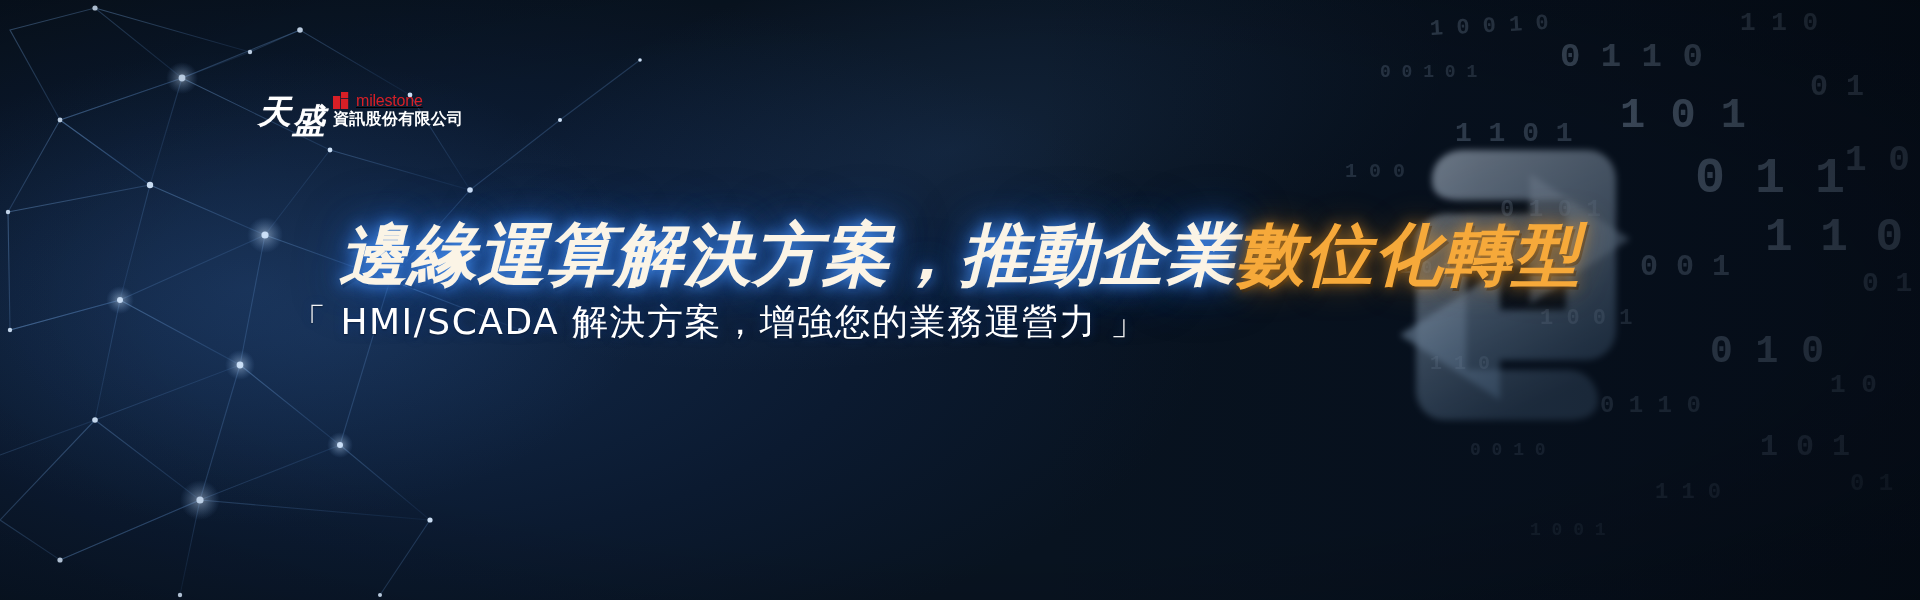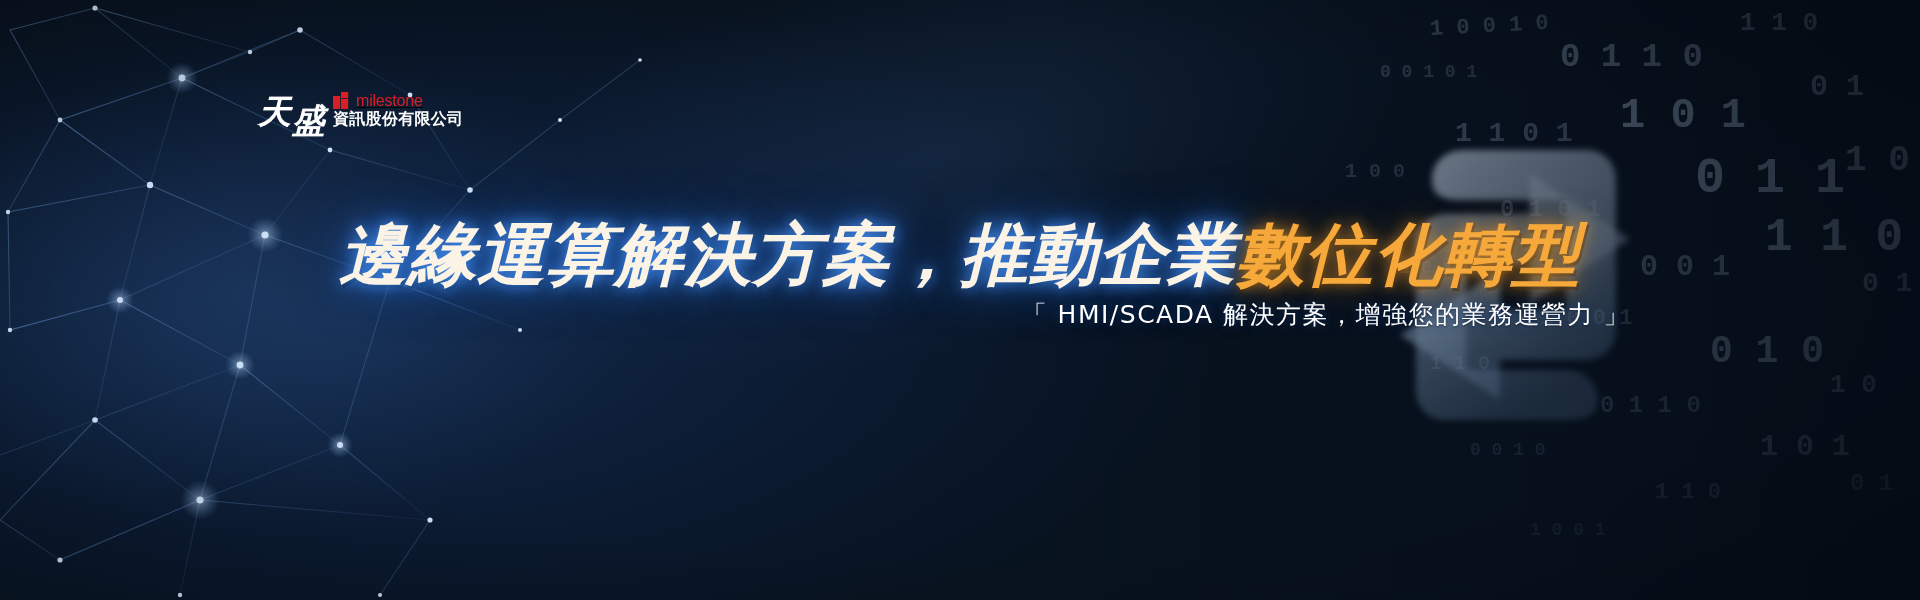--- a/index.html
+++ b/index.html
@@ -131,25 +131,25 @@
       0 0 34px rgba(225,135,25,.42),
       2px 3px 0 rgba(40,22,4,.45);
   }
 
   
   #subtitle {
     position:absolute;
     left:50%; transform:translateX(-50%);
     top:298px;
     width:1340px;
-    text-align:right;
+    text-align:left;
     z-index:35;
     font-family:"DejaVu Sans","Liberation Sans",sans-serif;
     font-weight:400;
-    font-size:25px;
+    font-size:36px;
     color:#ffffff;
     letter-spacing:1.5px;
     white-space:nowrap;
     text-shadow:0 0 10px rgba(20,60,130,.75), 0 1px 2px rgba(0,0,0,.5);
   }
   #subtitle .brk { font-weight:300; opacity:.95; }
 </style>
 </head>
 <body>
 

